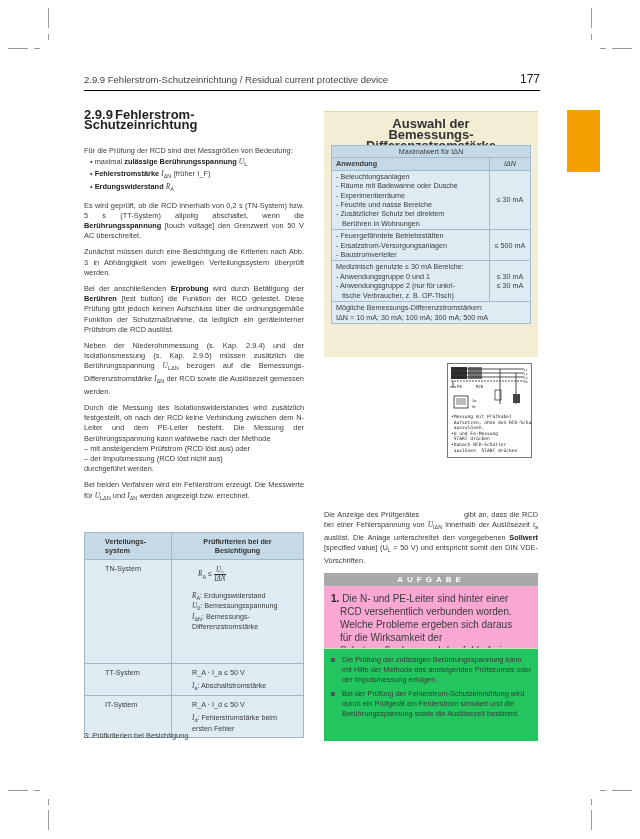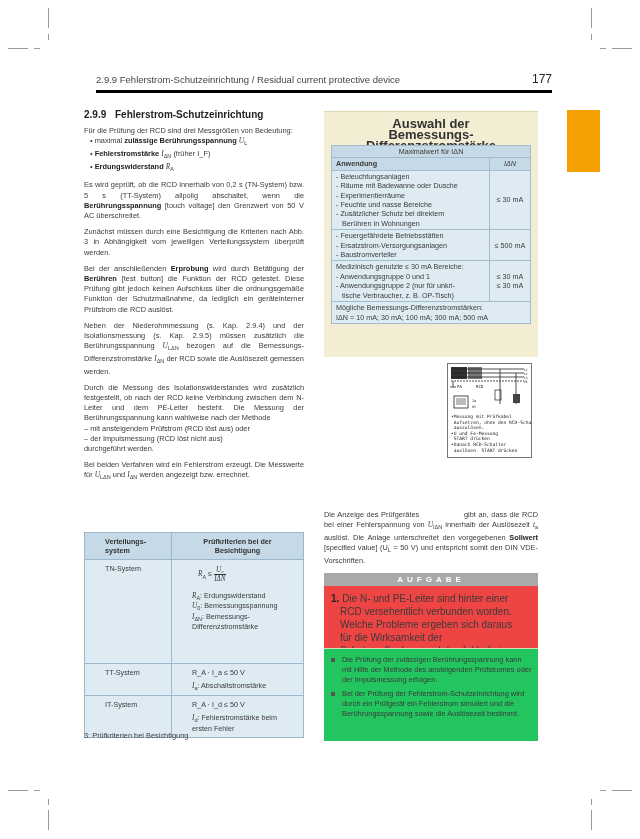--- a/index.html
+++ b/index.html
@@ -1,27 +1,27 @@
 <!DOCTYPE html>
 <html><head>
 <meta charset="utf-8">
 <style>
   html, body { margin:0; padding:0; }
   body { width:640px; height:839px; background:#ffffff; position:relative; overflow:hidden;
          font-family:"Liberation Sans", sans-serif; color:#333; }
   .crop { position:absolute; background:#9a9a9a; }
-  .page-header { position:absolute; left:96px; top:72px; width:456px; height:18px;
-                 border-bottom:3px solid #000000; font-size:9.5px; color:#444; }
+  .page-header { position:absolute; left:84px; top:72px; width:456px; height:18px;
+                 border-bottom:1px solid #000000; font-size:9.5px; color:#444; }
   .page-header .title { position:absolute; left:0; top:2px; }
   .page-header .pnum { position:absolute; right:0; top:0; font-size:12px; color:#222; }
   .orange-tab { position:absolute; left:567px; top:110px; width:33px; height:62px; background:#f5a000; }
 
   .left-col { position:absolute; left:84px; top:110px; width:220px; font-size:7.4px; line-height:10.2px; color:#3a3a3a; text-align:justify; }
   .left-col p { margin:0 0 6px 0; }
-  .sec-head { font-weight:bold; font-size:10px; color:#222; margin-bottom:6px; }
+  .sec-head { font-weight:bold; font-size:13px; color:#222; margin-bottom:16px; }
   .sec-head span.num { display:inline-block; width:31px; }
   ul.bul { margin:0; padding:0 0 0 6px; list-style:none; }
   ul.bul li:before { content:"• "; }
   b { color:#222; }
   i { font-family:"Liberation Serif", serif; }
   sub { font-size:5.5px; }
   ul.dash { margin:0; padding:0; list-style:none; }
   ul.dash li { padding-left:10px; text-indent:-10px; }
 
   .crit-table { position:absolute; left:84px; top:532px; width:220px; border-collapse:collapse;
@@ -41,21 +41,21 @@
   .sel-table td, .sel-table th { border:1px solid #a2bccd; padding:1px 4px; vertical-align:middle; line-height:9.4px; }
   .sel-table th { background:#c6d9e6; font-weight:normal; }
   .sel-table th.anw { text-align:left; font-weight:bold; }
   .sel-table td.val { text-align:center; width:32px; }
 
   .device { position:absolute; left:447px; top:363px; width:83px; height:93px; border:1px solid #777; background:#fff; overflow:hidden; }
   .device .txt { position:absolute; left:3px; top:50px; font-family:"DejaVu Sans Mono", monospace; font-size:4.6px; line-height:5.6px; color:#222; white-space:pre; }
 
   .anzeige { position:absolute; left:324px; top:510px; width:214px; font-size:7.4px; line-height:10.2px; color:#3a3a3a; text-align:justify; }
 
-  .aufgabe { position:absolute; left:324px; top:573px; width:214px; height:86px; background:#ef4444; }
+  .aufgabe { position:absolute; left:324px; top:573px; width:214px; height:86px; background:#f9a8d4; }
   .aufgabe .bar { background:#a9a9a9; color:#fff; text-align:center; font-size:8px; letter-spacing:4px; font-weight:bold; height:13px; line-height:13px; }
   .aufgabe .q { padding:6px 20px 0 16px; font-size:10px; line-height:13px; color:#3a3a3a; text-indent:-9px; }
 
   .summary { position:absolute; left:324px; top:648px; width:214px; height:92px; background:#22c55e; border-top:1px solid #cfe1bd; }
   .summary ul { margin:0; padding:6px 6px 0 18px; list-style:none; font-size:7.4px; line-height:10.2px; color:#3a3a3a; }
   .summary li { position:relative; margin-bottom:3px; }
   .summary li:before { content:""; position:absolute; left:-11px; top:3px; width:4px; height:4px; background:#555; }
 </style>
 </head>
 <body>

